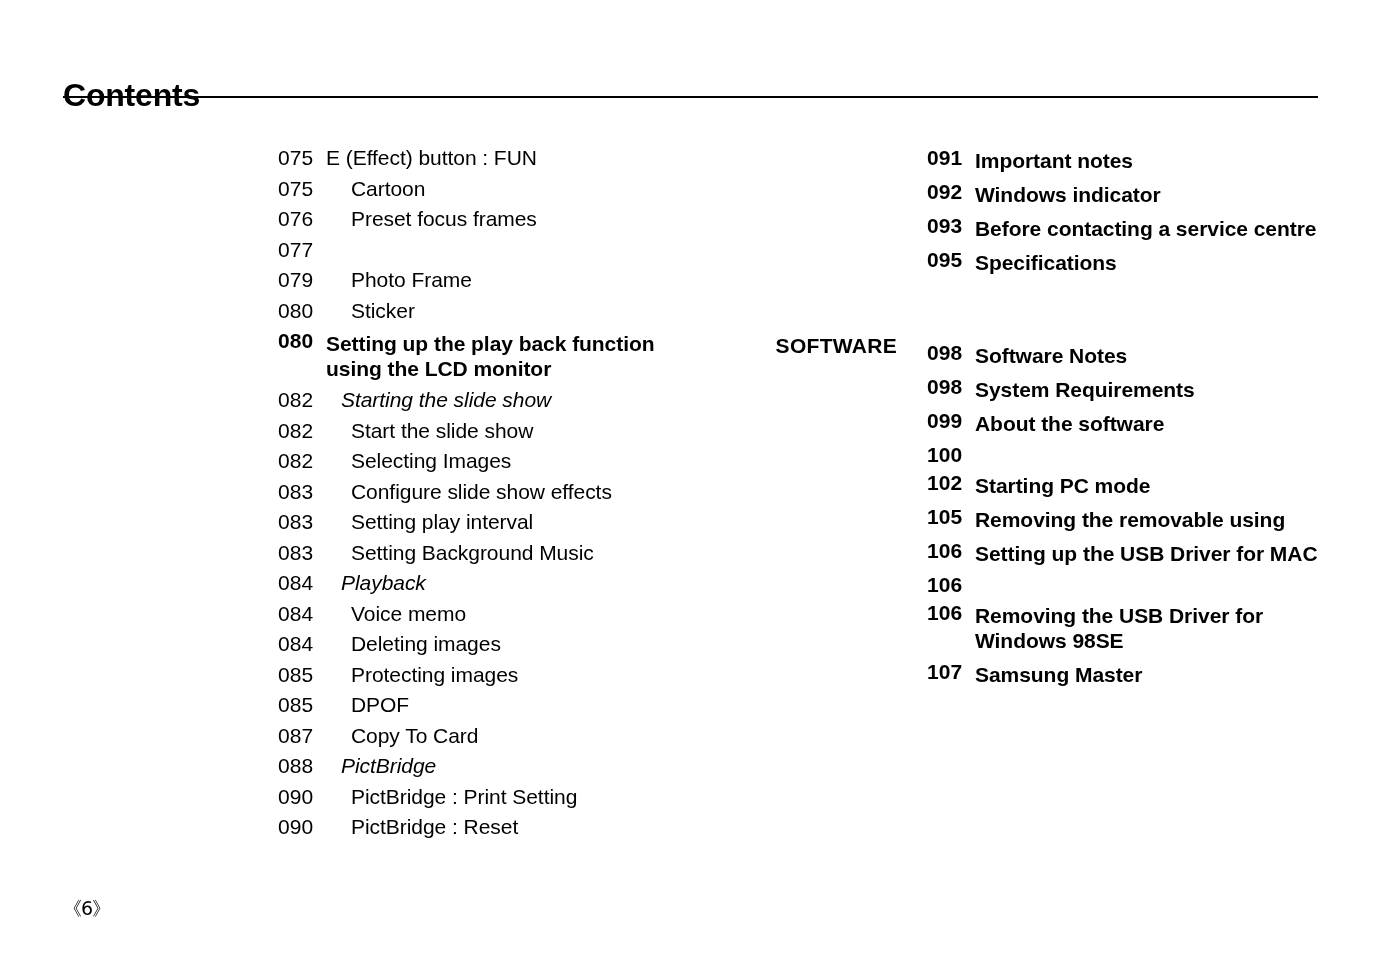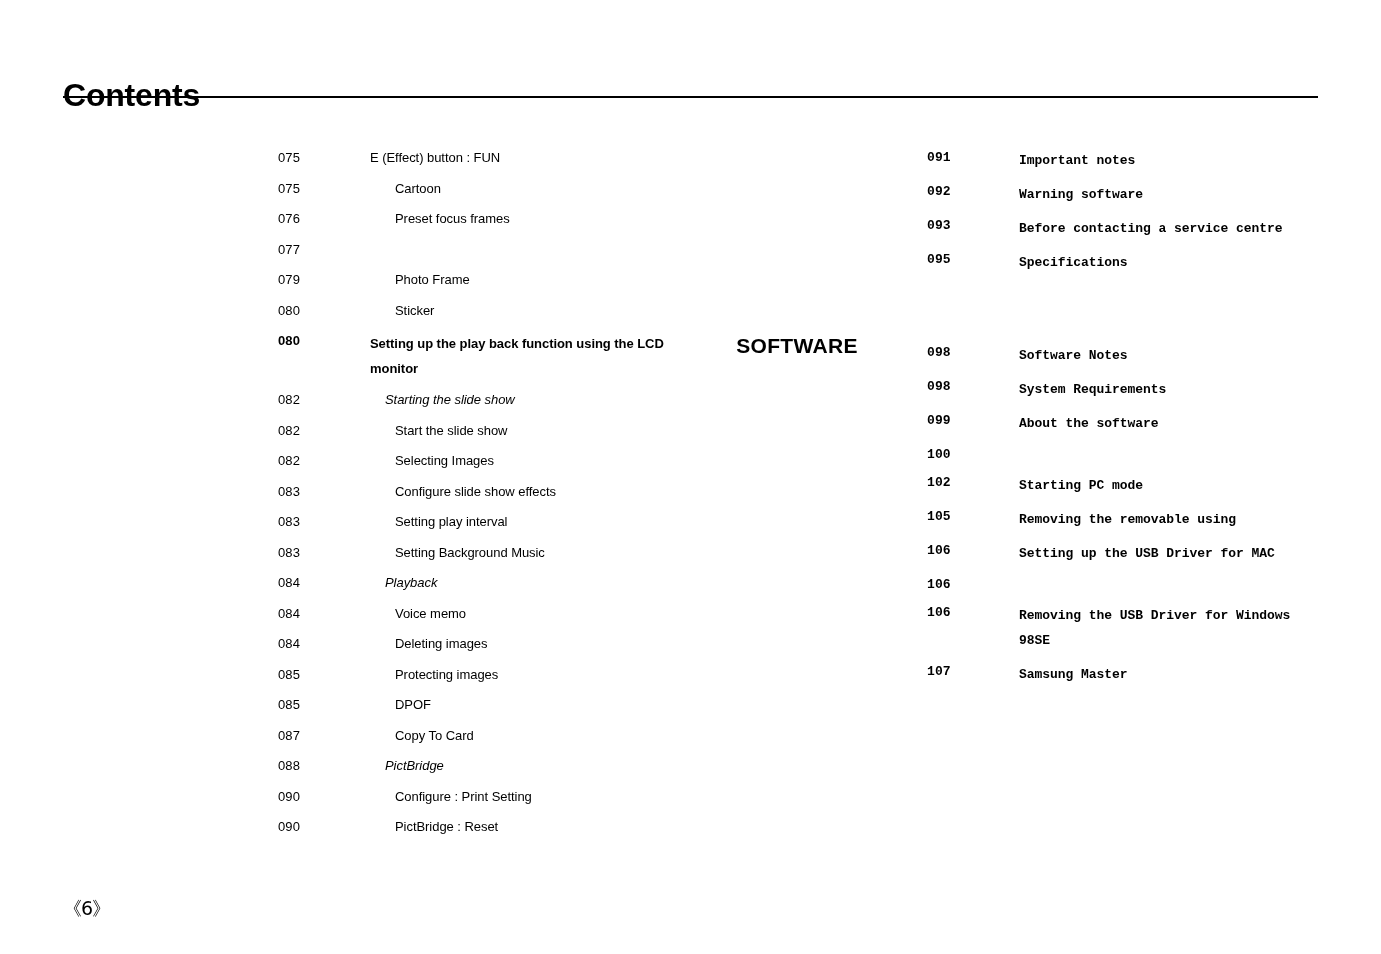--- a/index.html
+++ b/index.html
@@ -43,45 +43,43 @@
     left: 0;
     top: 148px;
     width: 1381px;
   }
 
   .toc-column {
     position: absolute;
     top: 0;
   }
   .toc-column.left  { left: 278px; width: 430px; }
-  .toc-column.right { left: 927px; width: 395px; font-family: Liberation Mono, monospace; }
+  .toc-column.right { left: 927px; width: 395px; }
 
   
   .toc-entry {
     display: flex;
     align-items: flex-start;
     margin-bottom: 11.5px;
-    font-size: 13px;
+    font-size: 21px;
     line-height: 19px;
-    gap: 32px;
   }
   .toc-entry.gap-before {
     margin-top: 68px;
   }
 
   .entry-page {
     flex: 0 0 auto;
     width: 48px;
     text-align: left;
     letter-spacing: 0.1px;
   }
   .entry-title {
     flex: 1 1 auto;
     letter-spacing: -0.05px;
-    margin-left: 12px;
   }
 
   
   .lvl-1 .entry-title { padding-left: 0px; }
   .lvl-2 .entry-title { padding-left: 15px; font-style: italic; }
   .lvl-3 .entry-title { padding-left: 25px; }
 
   
   .toc-entry.bold .entry-page,
   .toc-entry.bold .entry-title {
@@ -94,21 +92,21 @@
   
   .section-label {
     position: absolute;
     font-size: 21px;
     font-weight: bold;
     letter-spacing: 0.3px;
     text-align: right;
     width: 200px;
     left: 697px;
   }
-  .section-label.software { top: 334px; text-align: center; }
+  .section-label.software { top: 334px; }
 
   
   .page-folio {
     position: absolute;
     left: 63px;
     top: 896px;
     font-size: 19px;
     font-family: "DejaVu Sans", sans-serif;
     line-height: 24px;
     letter-spacing: -1px;
@@ -197,36 +195,36 @@
       <div class="toc-entry lvl-3">
         <span class="entry-page">087</span>
         <span class="entry-title">Copy To Card</span>
       </div>
       <div class="toc-entry lvl-2">
         <span class="entry-page">088</span>
         <span class="entry-title">PictBridge</span>
       </div>
       <div class="toc-entry lvl-3">
         <span class="entry-page">090</span>
-        <span class="entry-title">Configure : Print Setting</span>
+        <span class="entry-title">PictBridge : Print Setting</span>
       </div>
       <div class="toc-entry lvl-3">
         <span class="entry-page">090</span>
         <span class="entry-title">PictBridge : Reset</span>
       </div>
     </div>
 
   <div class="toc-column right">
       <div class="toc-entry lvl-1 bold">
         <span class="entry-page">091</span>
         <span class="entry-title">Important notes</span>
       </div>
       <div class="toc-entry lvl-1 bold">
         <span class="entry-page">092</span>
-        <span class="entry-title">Warning software</span>
+        <span class="entry-title">Windows indicator</span>
       </div>
       <div class="toc-entry lvl-1 bold">
         <span class="entry-page">093</span>
         <span class="entry-title">Before contacting a service centre</span>
       </div>
       <div class="toc-entry lvl-1 bold">
         <span class="entry-page">095</span>
         <span class="entry-title">Specifications</span>
       </div>
       <div class="toc-entry lvl-1 bold gap-before">

